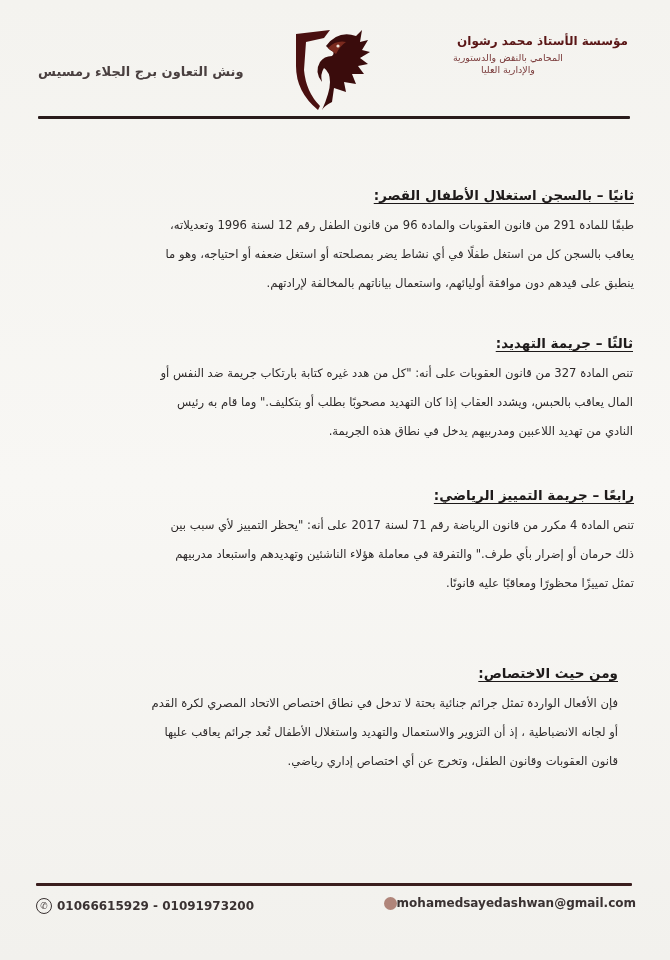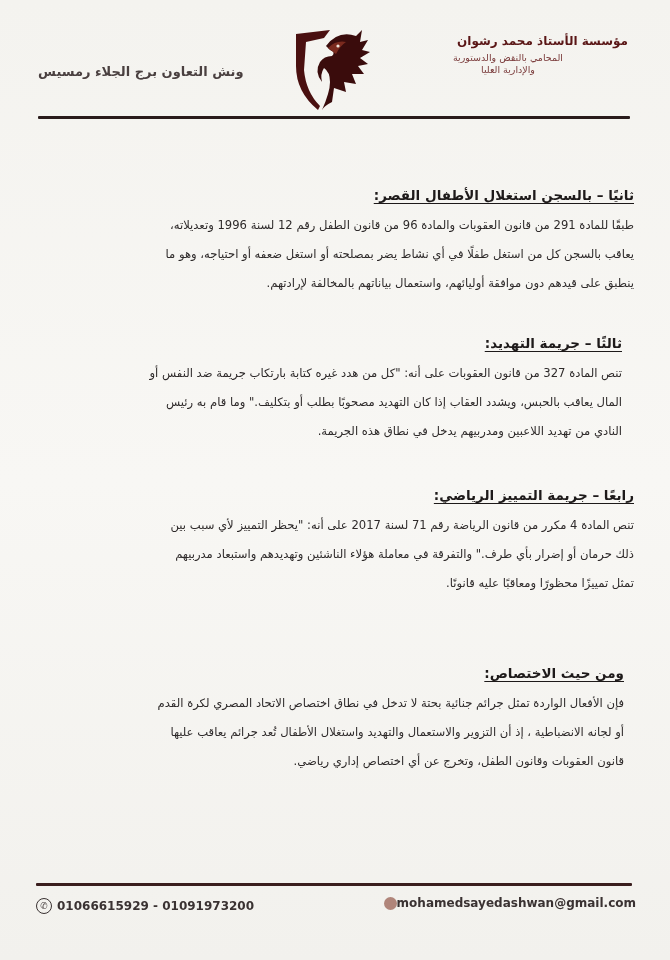--- a/index.html
+++ b/index.html
@@ -51,23 +51,23 @@
       text-decoration: underline; text-underline-offset: 3px;
       display: block; line-height: 20px;
     }
     .para {
       font-size: 11.6px; line-height: 29px; color: #2e2a2a;
       margin: 6px 0 0 0; text-align: justify; text-align-last: right;
       padding-left: 2px;
     }
     .para .line { display: block; white-space: nowrap; }
     #sec1 { position: absolute; top: 0; right: 0; width: 596px; }
-    #sec2 { position: absolute; top: 148px; right: 12px; width: 596px; }
+    #sec2 { position: absolute; top: 148px; right: 1px; width: 596px; }
     #sec3 { position: absolute; top: 300px; right: 0; width: 596px; }
-    #sec4 { position: absolute; top: 478px; right: 10px; width: 596px; }
+    #sec4 { position: absolute; top: 478px; right: 16px; width: 596px; }
     
     .rule-bottom {
       position: absolute; left: 36px; top: 883px; width: 596px; height: 3px;
       background: #3a1e1e; border-radius: 1px;
     }
     .phone {
       position: absolute; left: 36px; top: 898px;
       display: flex; align-items: center; gap: 5px;
       font-size: 12px; color: #3a3232; font-weight: bold;
     }

